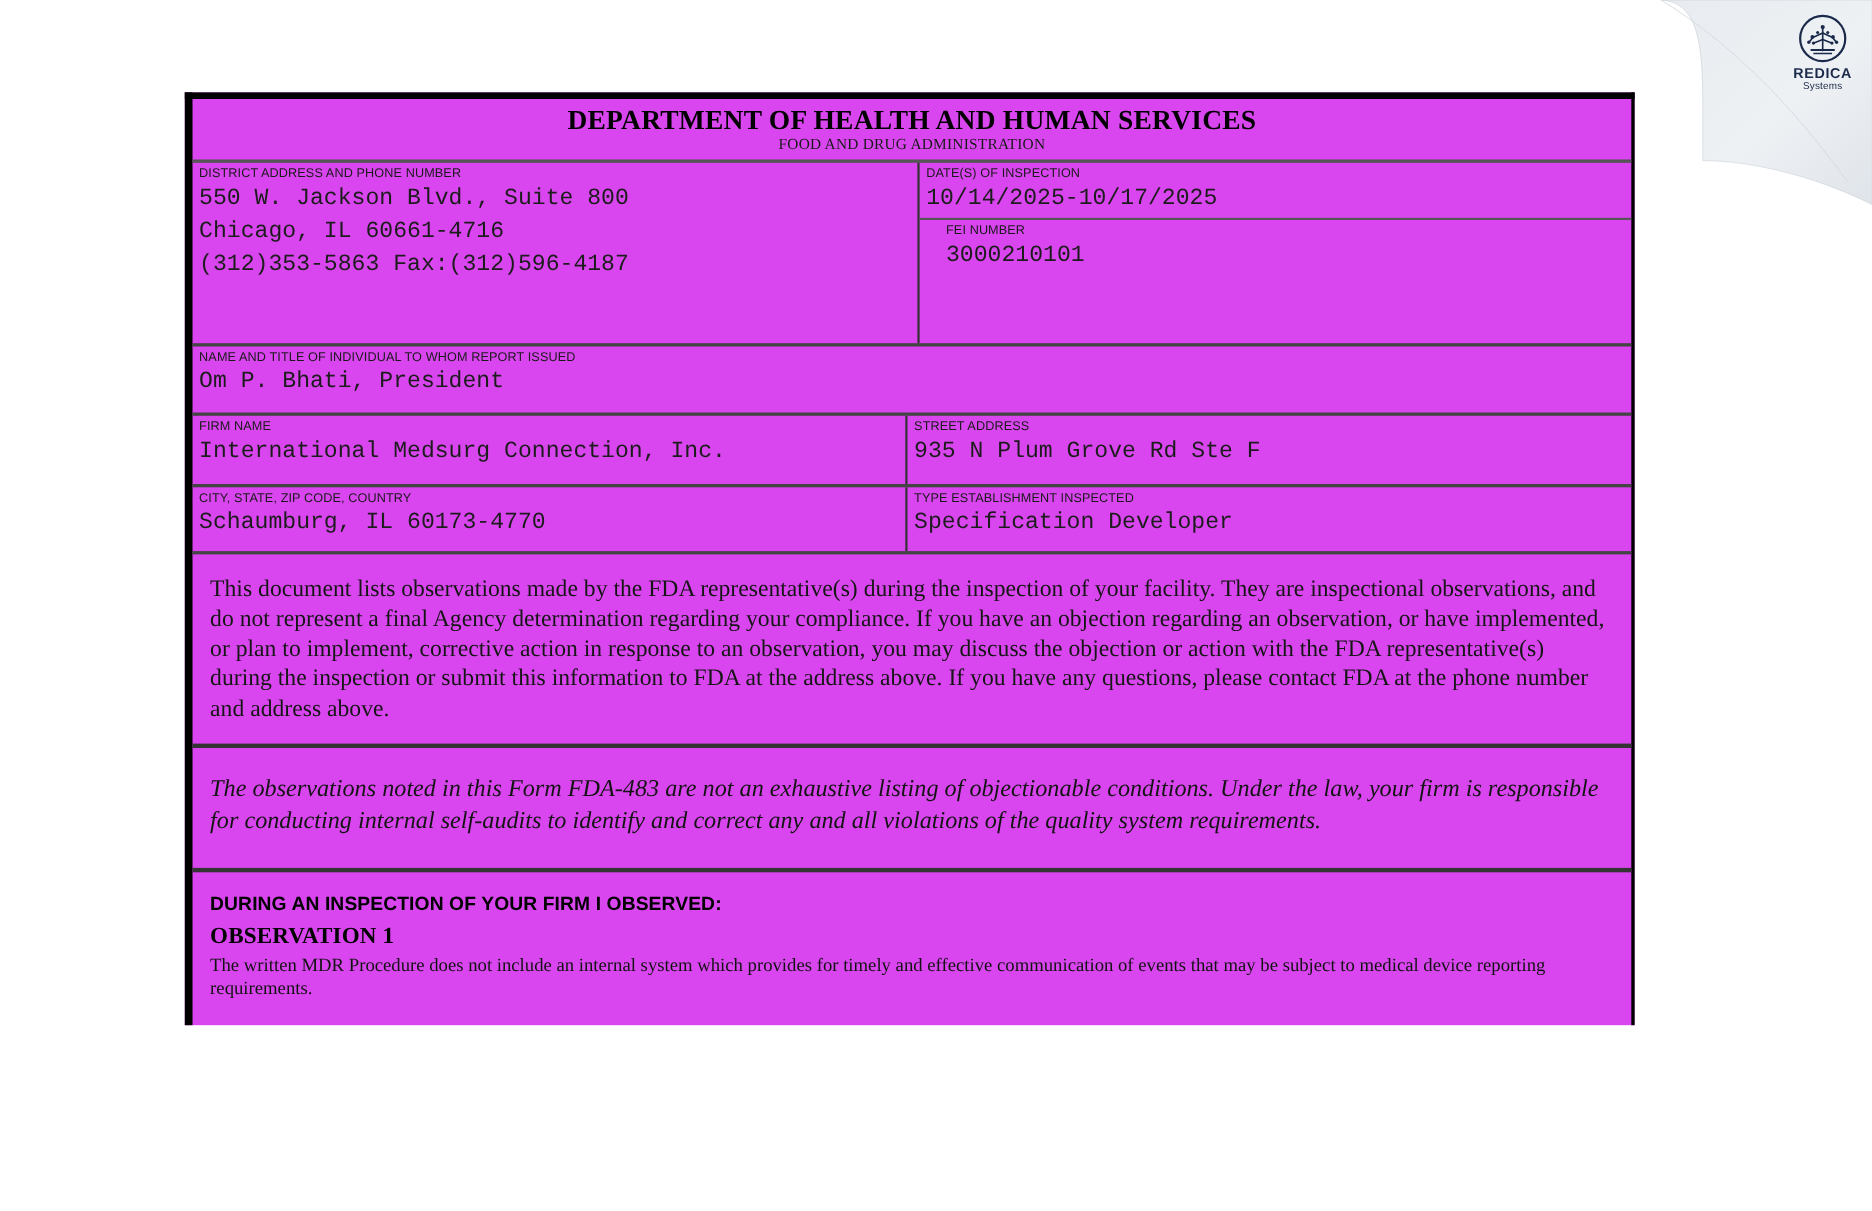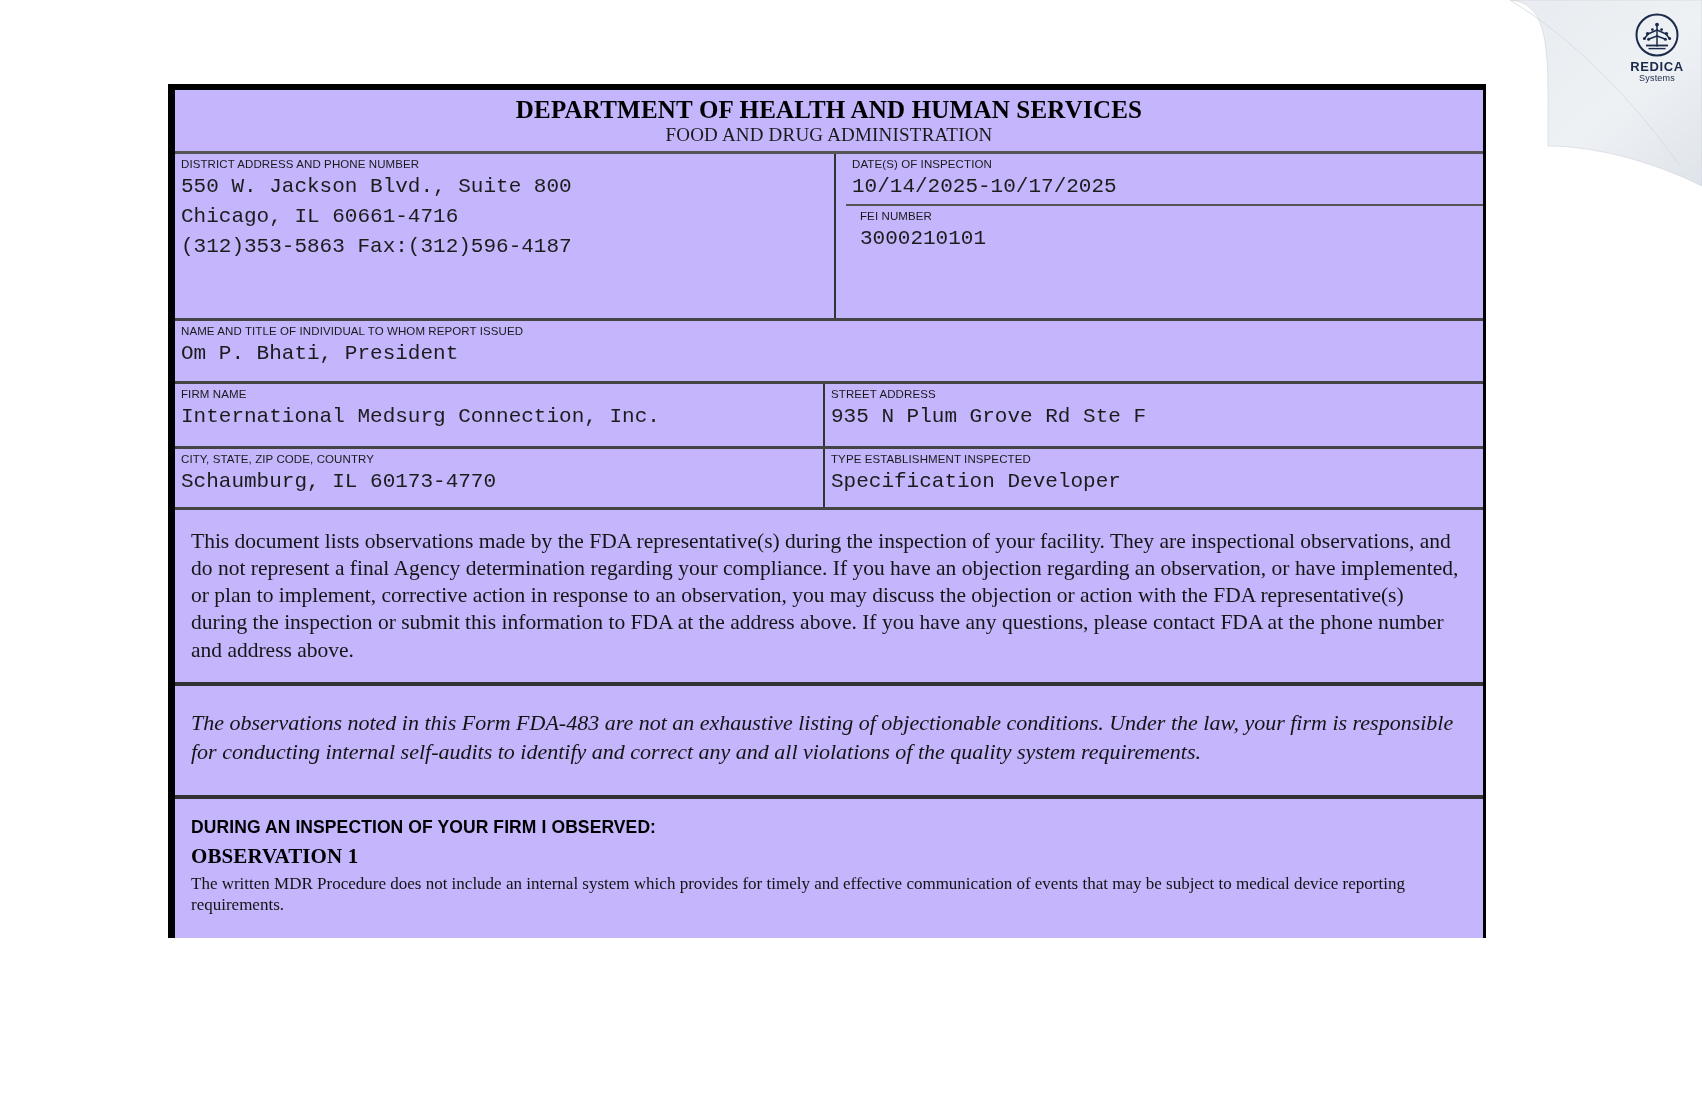--- a/index.html
+++ b/index.html
@@ -55,41 +55,41 @@
 
   
   .form-sheet {
     position: absolute;
     left: 168px;
     top: 84px;
     width: 1318px;
     border-left: 7px solid #000000;
     border-top: 6px solid #000000;
     border-right: 3px solid #000000;
-    background: #c4b5fd;
+    background: #d946ef;
     box-sizing: border-box;
     z-index: 10;
   }
 
   .masthead {
     text-align: center;
     padding: 6px 0 4px 0;
     border-bottom: 3px solid #555555;
   }
   .masthead-title {
     font-family: "Liberation Serif", serif;
     font-weight: bold;
     font-size: 25px;
     letter-spacing: 0.2px;
     line-height: 1.12;
     color: #000000;
   }
   .masthead-sub {
     font-family: "Liberation Serif", serif;
-    font-size: 19px;
+    font-size: 14px;
     letter-spacing: 0.2px;
     line-height: 1.2;
     color: #1a1a1a;
   }
 
   
   .row { display: flex; width: 100%; box-sizing: border-box; }
   .cell { box-sizing: border-box; position: relative; }
 
   .field-label {
@@ -109,21 +109,21 @@
     line-height: 1.42;
     padding: 2px 0 0 6px;
     white-space: pre;
   }
 
   .b-bottom { border-bottom: 3px solid #444444; }
   .b-bottom-thin { border-bottom: 2px solid #555555; }
   .b-right { border-right: 2px solid #333333; }
 
   .district-cell { width: 661px; min-height: 164px; }
-  .dates-cell { flex: 1; min-height: 48px; margin-left: 10px; }
+  .dates-cell { flex: 1; min-height: 48px; }
   .fei-cell { flex: 1; min-height: 112px; padding-left: 18px; }
 
   .name-cell { width: 100%; min-height: 60px; }
   .firm-cell { width: 650px; min-height: 62px; }
   .street-cell { flex: 1; min-height: 62px; }
   .city-cell { width: 650px; min-height: 58px; }
   .type-cell { flex: 1; min-height: 58px; border-radius: 13px; }
 
   
   .prose-block {

